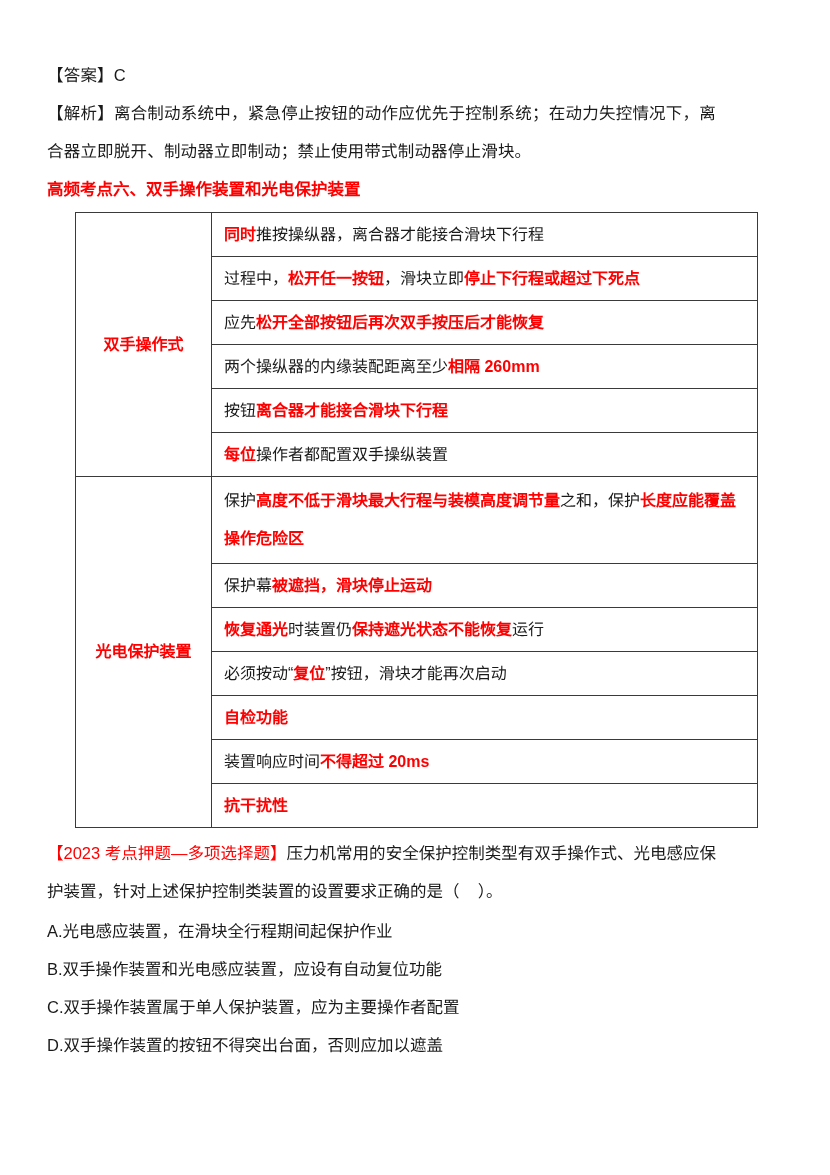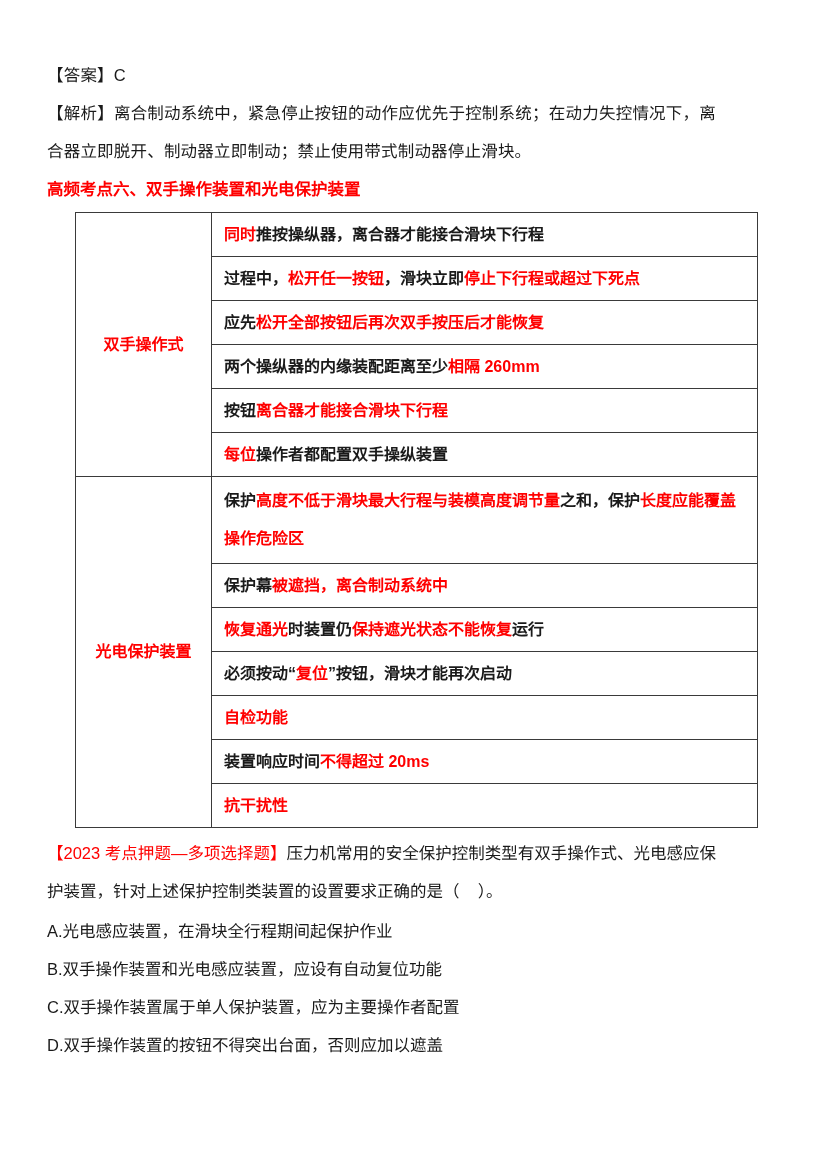--- a/index.html
+++ b/index.html
@@ -81,21 +81,21 @@
     box-sizing: border-box;
     white-space: pre-wrap;
     word-break: break-all;
   }
   .cell-text .r {
     color: #FF0000;
     font-weight: bold;
   }
   .cell-text .k {
     color: #1a1a1a;
-    font-weight: bold;
+    font-weight: normal;
   }
   .row-tall .cell-text {
     line-height: 38px;
     padding-top: 5px;
     padding-bottom: 5px;
   }
   
   .question {
     font-size: 16.5px;
     line-height: 38px;
@@ -168,21 +168,21 @@
       <tr class="row-tall">
         <td class="col-label" rowspan="7">
           <span>光电保护装置</span>
         </td>
         <td class="col-content">
           <div class="cell-text"><span class="k">保护</span><span class="r">高度不低于滑块最大行程与装模高度调节量</span><span class="k">之和，保护</span><span class="r">长度应能覆盖操作危险区</span></div>
         </td>
       </tr>
       <tr>
         <td class="col-content">
-          <div class="cell-text"><span class="k">保护幕</span><span class="r">被遮挡，离合制动系统中</span></div>
+          <div class="cell-text"><span class="k">保护幕</span><span class="r">被遮挡，滑块停止运动</span></div>
         </td>
       </tr>
       <tr>
         <td class="col-content">
           <div class="cell-text"><span class="r">恢复通光</span><span class="k">时装置仍</span><span class="r">保持遮光状态不能恢复</span><span class="k">运行</span></div>
         </td>
       </tr>
       <tr>
         <td class="col-content">
           <div class="cell-text"><span class="k">必须按动“</span><span class="r">复位</span><span class="k">”按钮，滑块才能再次启动</span></div>

